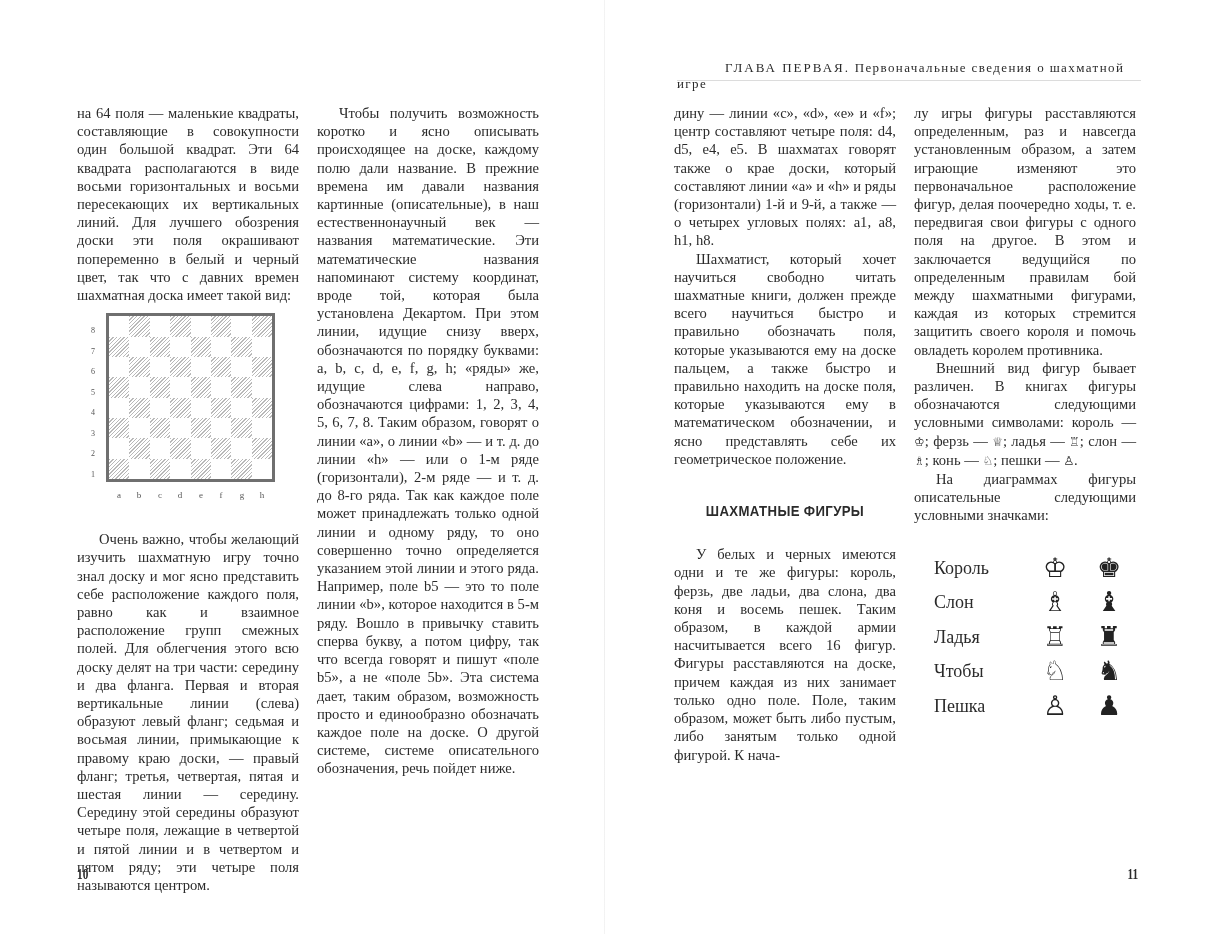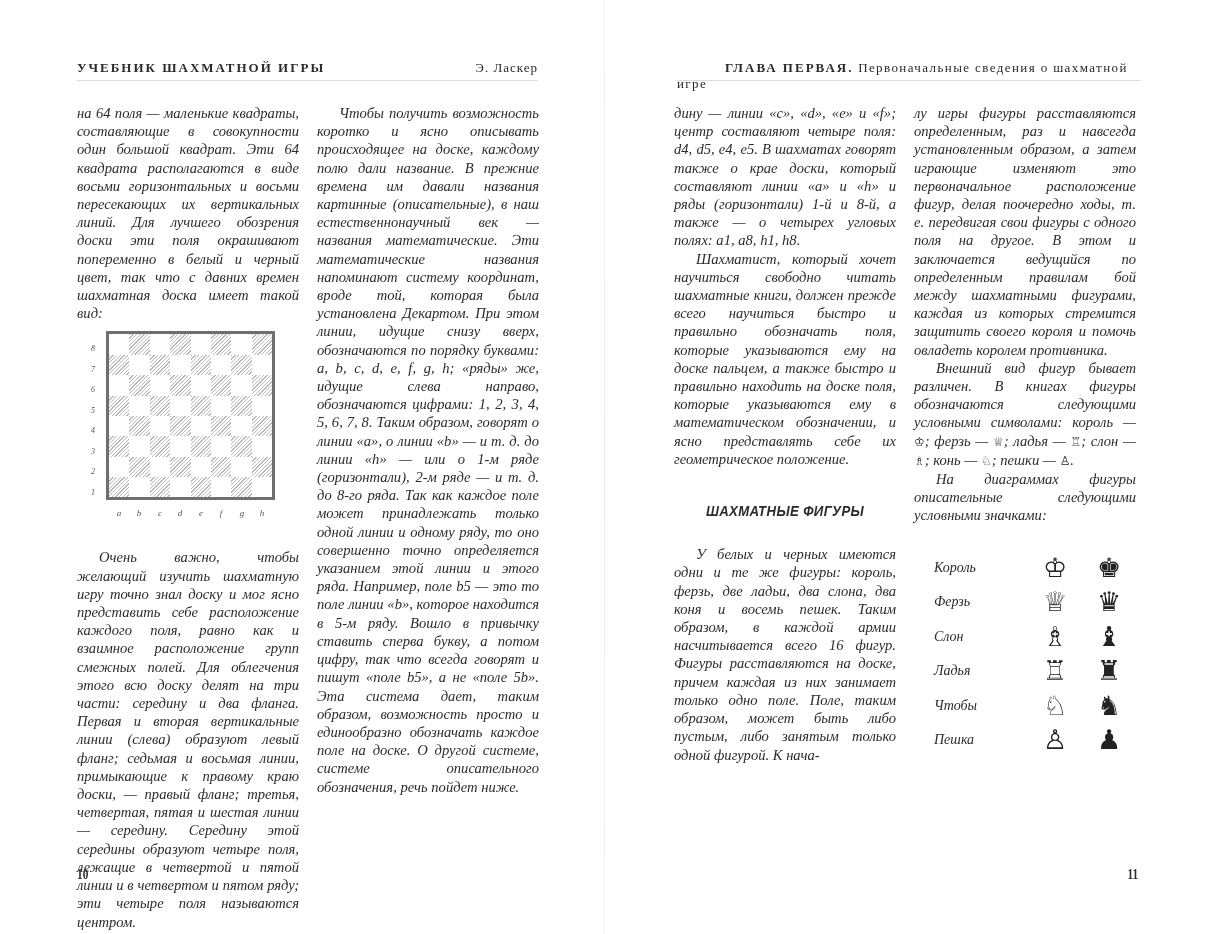--- a/index.html
+++ b/index.html
@@ -25,27 +25,26 @@
     font-family: "Liberation Serif", "DejaVu Serif", serif;
     letter-spacing: 2px;
     font-size: 13px;
     color: #2a2a2a;
   }
   .page.left .running-head { left: 77px; width: 461px; }
   .page.right .running-head { left: 72px; width: 464px; }
   .rh-title { position: absolute; left: 0; top: 2px; font-weight: bold; }
   .rh-author { position: absolute; right: 0; top: 2px; letter-spacing: 1px; }
   .rh-right { position: absolute; right: 0; top: 2px; letter-spacing: 1.4px; }
-  .rh-right b { font-weight: bold; letter-spacing: 2px; margin-left: 48px; }
+  .rh-right b { font-weight: normal; letter-spacing: 2px; margin-left: 48px; }
 
   .col {
     position: absolute; top: 104px; width: 222px;
     font-size: 14.6px; line-height: 18.2px;
     text-align: justify;
-    font-style: italic;
   }
   .col p { margin: 0; }
   .col p.indent { text-indent: 22px; }
 
   .page.left .col1 { left: 77px; }
   .page.left .col2 { left: 317px; }
   .page.right .col1 { left: 69px; }
   .page.right .col2 { left: 309px; }
 
   .board-wrap { position: relative; height: 210px; margin: 6px 0 10px 0; }
@@ -72,21 +71,21 @@
   .section-title {
     font-family: "Liberation Sans", "DejaVu Sans", sans-serif;
     font-weight: bold; font-size: 15px; letter-spacing: 0.4px;
     text-align: center; margin: 34px 0 25px 0;
     transform: scaleX(0.88);
     color: #2b2b2b;
   }
 
   .piece-table { margin: 26px 0 24px 0; }
   .piece-row { display: flex; align-items: center; height: 34.5px; }
-  .piece-name { width: 98px; padding-left: 20px; font-size: 14px; }
+  .piece-name { width: 98px; padding-left: 20px; font-size: 18px; }
   .piece-white, .piece-black {
     width: 56px; text-align: center; font-size: 27px; line-height: 30px;
     font-family: "DejaVu Sans", sans-serif;
   }
   .piece-white { color: #222; }
   .piece-black { color: #222; }
 
   .inline-sym { font-family: "DejaVu Sans", sans-serif; font-size: 12px; }
 
   .folio {
@@ -97,24 +96,20 @@
   .page.left .folio { left: 77px; transform-origin: left; }
   .page.right .folio { right: 72px; transform-origin: right; }
 </style>
 </head>
 <body>
 
 <div class="spread">
   <div class="gutter"></div>
 
   <div class="page left">
-    <div class="running-head">
-      <span class="rh-title">УЧЕБНИК ШАХМАТНОЙ ИГРЫ</span>
-      <span class="rh-author">Э. Ласкер</span>
-    </div>
 
     <div class="col col1">
       <p>на 64 поля — маленькие квадраты, составляющие в совокупности один большой квадрат. Эти 64 квадрата располагаются в виде восьми горизонтальных и восьми пересекающих их вертикальных линий. Для лучшего обозрения доски эти поля окрашивают попеременно в белый и черный цвет, так что с давних времен шахматная доска имеет такой вид:</p>
 
       <div class="board-wrap">
         <div class="rank-labels">
           <span style="top:9px">8</span>
           <span style="top:30px">7</span>
           <span style="top:50px">6</span>
           <span style="top:71px">5</span>
@@ -210,43 +205,38 @@
 
     <div class="folio">10</div>
   </div>
 
   <div class="page right">
     <div class="running-head">
       <span class="rh-right"><b>ГЛАВА ПЕРВАЯ.</b> <span>Первоначальные сведения о шахматной игре</span></span>
     </div>
 
     <div class="col col1">
-      <p>дину — линии «c», «d», «e» и «f»; центр составляют четыре поля: d4, d5, e4, e5. В шахматах говорят также о крае доски, который составляют линии «a» и «h» и ряды (горизонтали) 1-й и 8-й, а также — о четырех угловых полях: a1, a8, h1, h8.</p>
+      <p>дину — линии «c», «d», «e» и «f»; центр составляют четыре поля: d4, d5, e4, e5. В шахматах говорят также о крае доски, который составляют линии «a» и «h» и ряды (горизонтали) 1-й и 9-й, а также — о четырех угловых полях: a1, a8, h1, h8.</p>
       <p class="indent">Шахматист, который хочет научиться свободно читать шахматные книги, должен прежде всего научиться быстро и правильно обозначать поля, которые указываются ему на доске пальцем, а также быстро и правильно находить на доске поля, которые указываются ему в математическом обозначении, и ясно представлять себе их геометрическое положение.</p>
       <div class="section-title">ШАХМАТНЫЕ ФИГУРЫ</div>
       <p class="indent">У белых и черных имеются одни и те же фигуры: король, ферзь, две ладьи, два слона, два коня и восемь пешек. Таким образом, в каждой армии насчитывается всего 16 фигур. Фигуры расставляются на доске, причем каждая из них занимает только одно поле. Поле, таким образом, может быть либо пустым, либо занятым только одной фигурой. К нача-</p>
     </div>
 
     <div class="col col2">
       <p>лу игры фигуры расставляются определенным, раз и навсегда установленным образом, а затем играющие изменяют это первоначальное расположение фигур, делая поочередно ходы, т. е. передвигая свои фигуры с одного поля на другое. В этом и заключается ведущийся по определенным правилам бой между шахматными фигурами, каждая из которых стремится защитить своего короля и помочь овладеть королем противника.</p>
       <p class="indent"><span>Внешний вид фигур бывает различен. В книгах фигуры обозначаются следующими условными символами: король — </span><span class="inline-sym">♔</span><span>; ферзь — </span><span class="inline-sym">♕</span><span>; ладья — </span><span class="inline-sym">♖</span><span>; слон — </span><span class="inline-sym">♗</span><span>; конь — </span><span class="inline-sym">♘</span><span>; пешки — </span><span class="inline-sym">♙</span><span>.</span></p>
       <p class="indent">На диаграммах фигуры описательные следующими условными значками:</p>
 
       <div class="piece-table">
         <div class="piece-row">
           <span class="piece-name">Король</span>
           <span class="piece-white">♔</span>
           <span class="piece-black">♚</span>
         </div>
         <div class="piece-row">
-          <span class="piece-name">Ферзь</span>
-          <span class="piece-white">♕</span>
-          <span class="piece-black">♛</span>
-        </div>
-        <div class="piece-row">
           <span class="piece-name">Слон</span>
           <span class="piece-white">♗</span>
           <span class="piece-black">♝</span>
         </div>
         <div class="piece-row">
           <span class="piece-name">Ладья</span>
           <span class="piece-white">♖</span>
           <span class="piece-black">♜</span>
         </div>
         <div class="piece-row">

